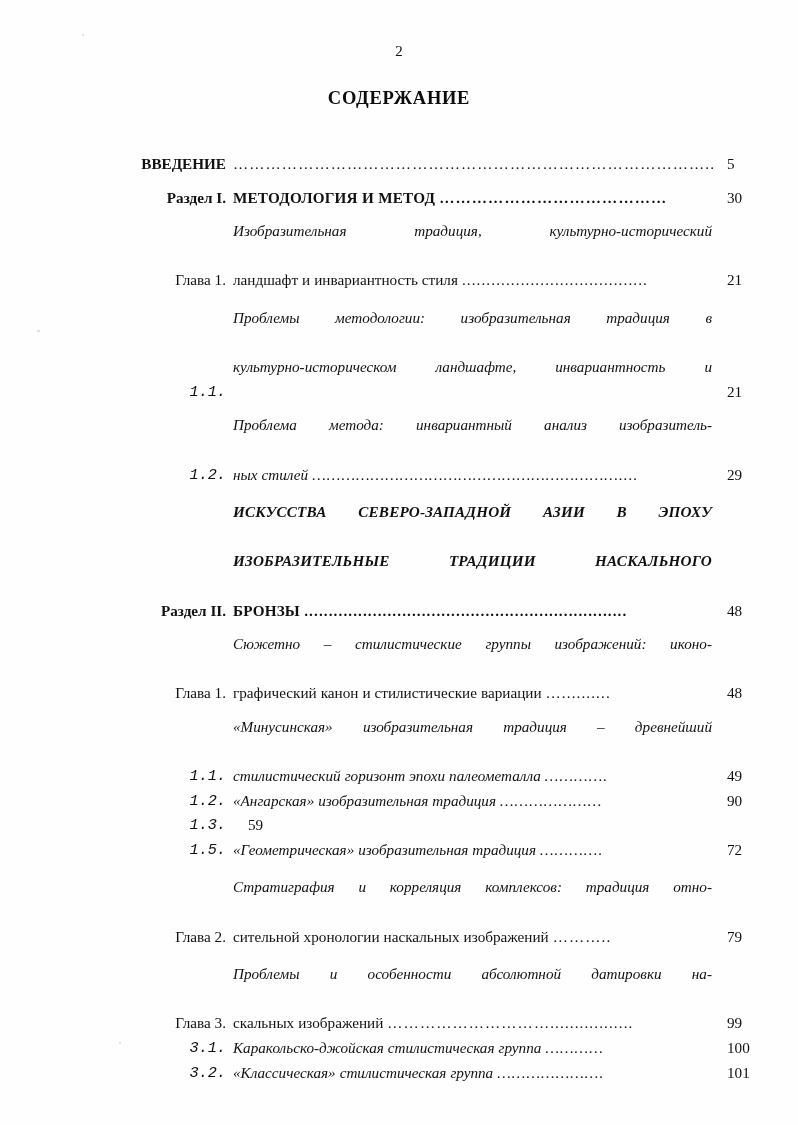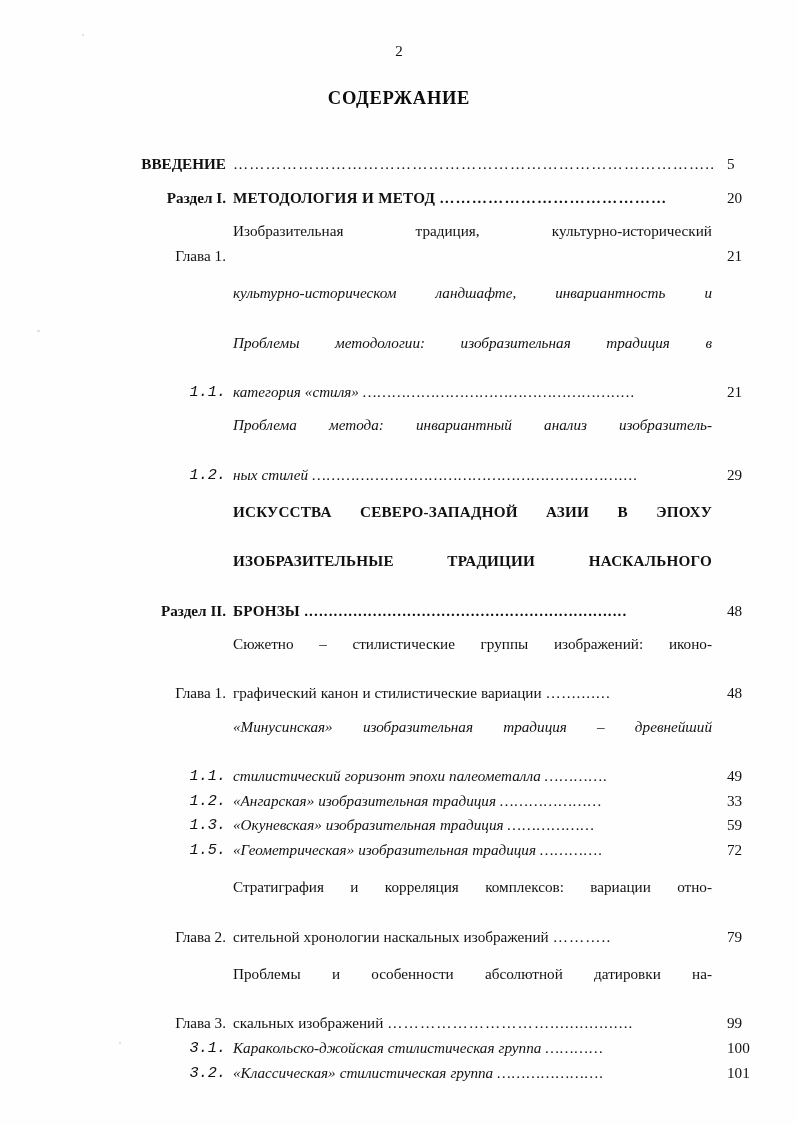--- a/index.html
+++ b/index.html
@@ -89,20 +89,21 @@
     word-spacing: 0.2px;
   }
   .body.it { font-style: italic; }
   .body.bold { font-weight: bold; letter-spacing: 0.2px; }
 
   
   .body .jl {
     display: block;
     text-align: justify;
     text-justify: inter-word;
+    font-style: italic;
   }
   .body .jl::after {
     content: "";
     display: inline-block;
     width: 100%;
     height: 0;
   }
   .body .last { display: block; text-align: left; }
 
   .leader { letter-spacing: 1.1px; }
@@ -146,41 +147,41 @@
       <div class="lbl b">ВВЕДЕНИЕ</div>
       <div class="body"><span class="leader">……………………………………………………………………………..</span></div>
       <div class="pg">5</div>
     </div>
 
     <div class="gap-s"></div>
 
     <div class="toc-row">
       <div class="lbl b">Раздел I.</div>
       <div class="body bold"><span>МЕТОДОЛОГИЯ И МЕТОД</span> <span class="leader">……………………………………</span></div>
-      <div class="pg">20</div>
+      <div class="pg">30</div>
     </div>
 
     <div class="gap-s"></div>
 
     <div class="toc-row">
       <div class="lbl">Глава 1.</div>
       <div class="body">
         <span class="jl">Изобразительная традиция, культурно-исторический</span>
+        <span class="last"><span>ландшафт и инвариантность стиля</span> <span class="leader">......................................</span></span>
       </div>
       <div class="pg align-bottom">21</div>
     </div>
 
     <div class="gap-m"></div>
 
     <div class="toc-row">
       <div class="lbl it">1.1.</div>
       <div class="body it">
+        <span class="jl">Проблемы методологии: изобразительная традиция в</span>
         <span class="jl">культурно-историческом ландшафте, инвариантность и</span>
-        <span class="jl">Проблемы методологии: изобразительная традиция в</span>
-        <span class="last"><span>категория «стиля»</span> <span class="leader">…………………………………………….....</span></span>
       </div>
       <div class="pg align-bottom">21</div>
     </div>
 
     <div class="gap-s"></div>
 
     <div class="toc-row">
       <div class="lbl it">1.2.</div>
       <div class="body it">
         <span class="jl">Проблема метода: инвариантный анализ изобразитель-</span>
@@ -219,42 +220,41 @@
       <div class="body it">
         <span class="jl">«Минусинская» изобразительная традиция – древнейший</span>
         <span class="last"><span>стилистический горизонт эпохи палеометалла</span> <span class="leader">………….</span></span>
       </div>
       <div class="pg align-bottom">49</div>
     </div>
 
     <div class="toc-row">
       <div class="lbl it">1.2.</div>
       <div class="body it"><span>«Ангарская» изобразительная традиция</span> <span class="leader">…………………</span></div>
-      <div class="pg">33</div>
+      <div class="pg">90</div>
     </div>
 
     <div class="toc-row">
       <div class="lbl it">1.3.</div>
-      <div class="body it"><span>«Окуневская» изобразительная традиция</span> <span class="leader"> ………………</span></div>
       <div class="pg">59</div>
     </div>
 
 
     <div class="toc-row">
       <div class="lbl it">1.5.</div>
       <div class="body it"><span>«Геометрическая» изобразительная традиция</span> <span class="leader">………….</span></div>
       <div class="pg">72</div>
     </div>
 
     <div class="gap-m"></div>
 
     <div class="toc-row">
       <div class="lbl">Глава 2.</div>
       <div class="body">
-        <span class="jl">Стратиграфия и корреляция комплексов: вариации отно-</span>
+        <span class="jl">Стратиграфия и корреляция комплексов: традиция отно-</span>
         <span class="last"><span>сительной хронологии наскальных изображений</span> <span class="leader"> ………..</span></span>
       </div>
       <div class="pg align-bottom">79</div>
     </div>
 
     <div class="gap-m"></div>
 
     <div class="toc-row">
       <div class="lbl">Глава 3.</div>
       <div class="body">

